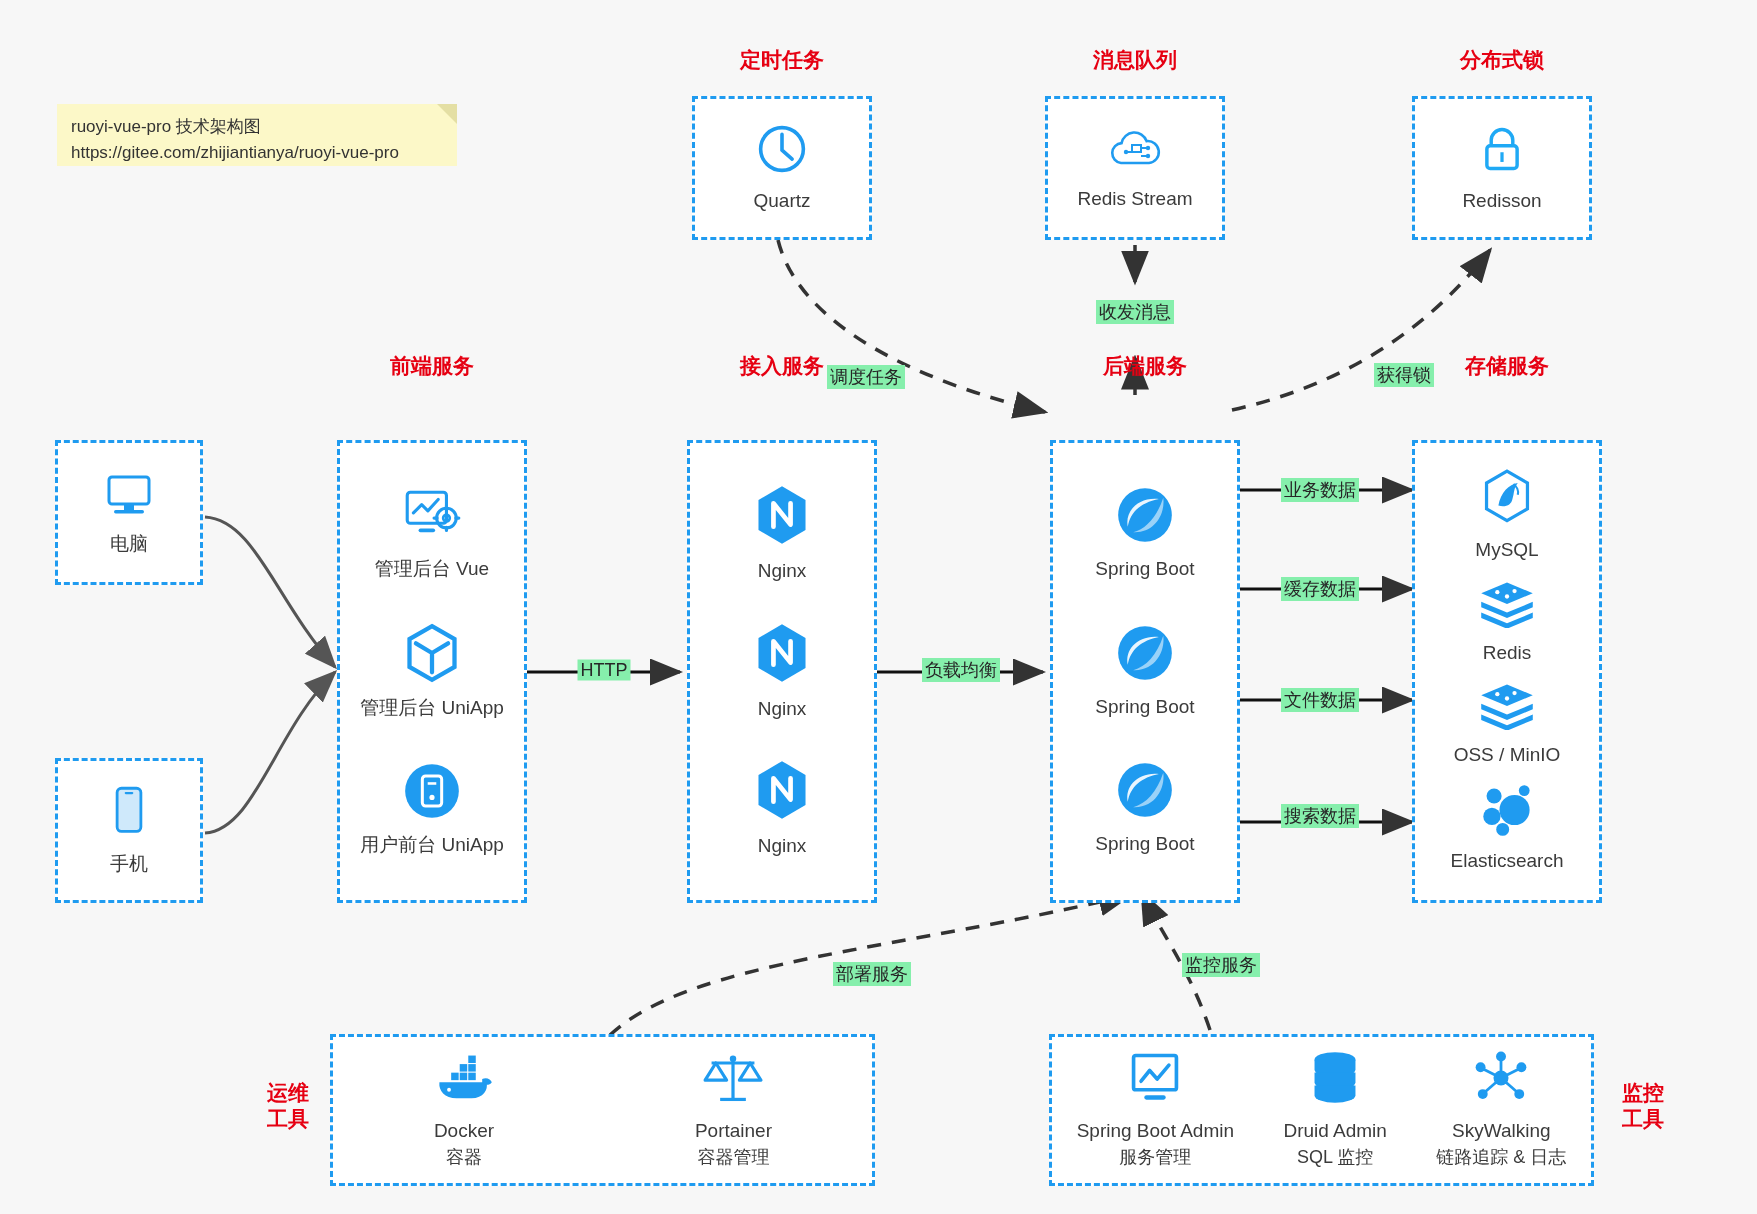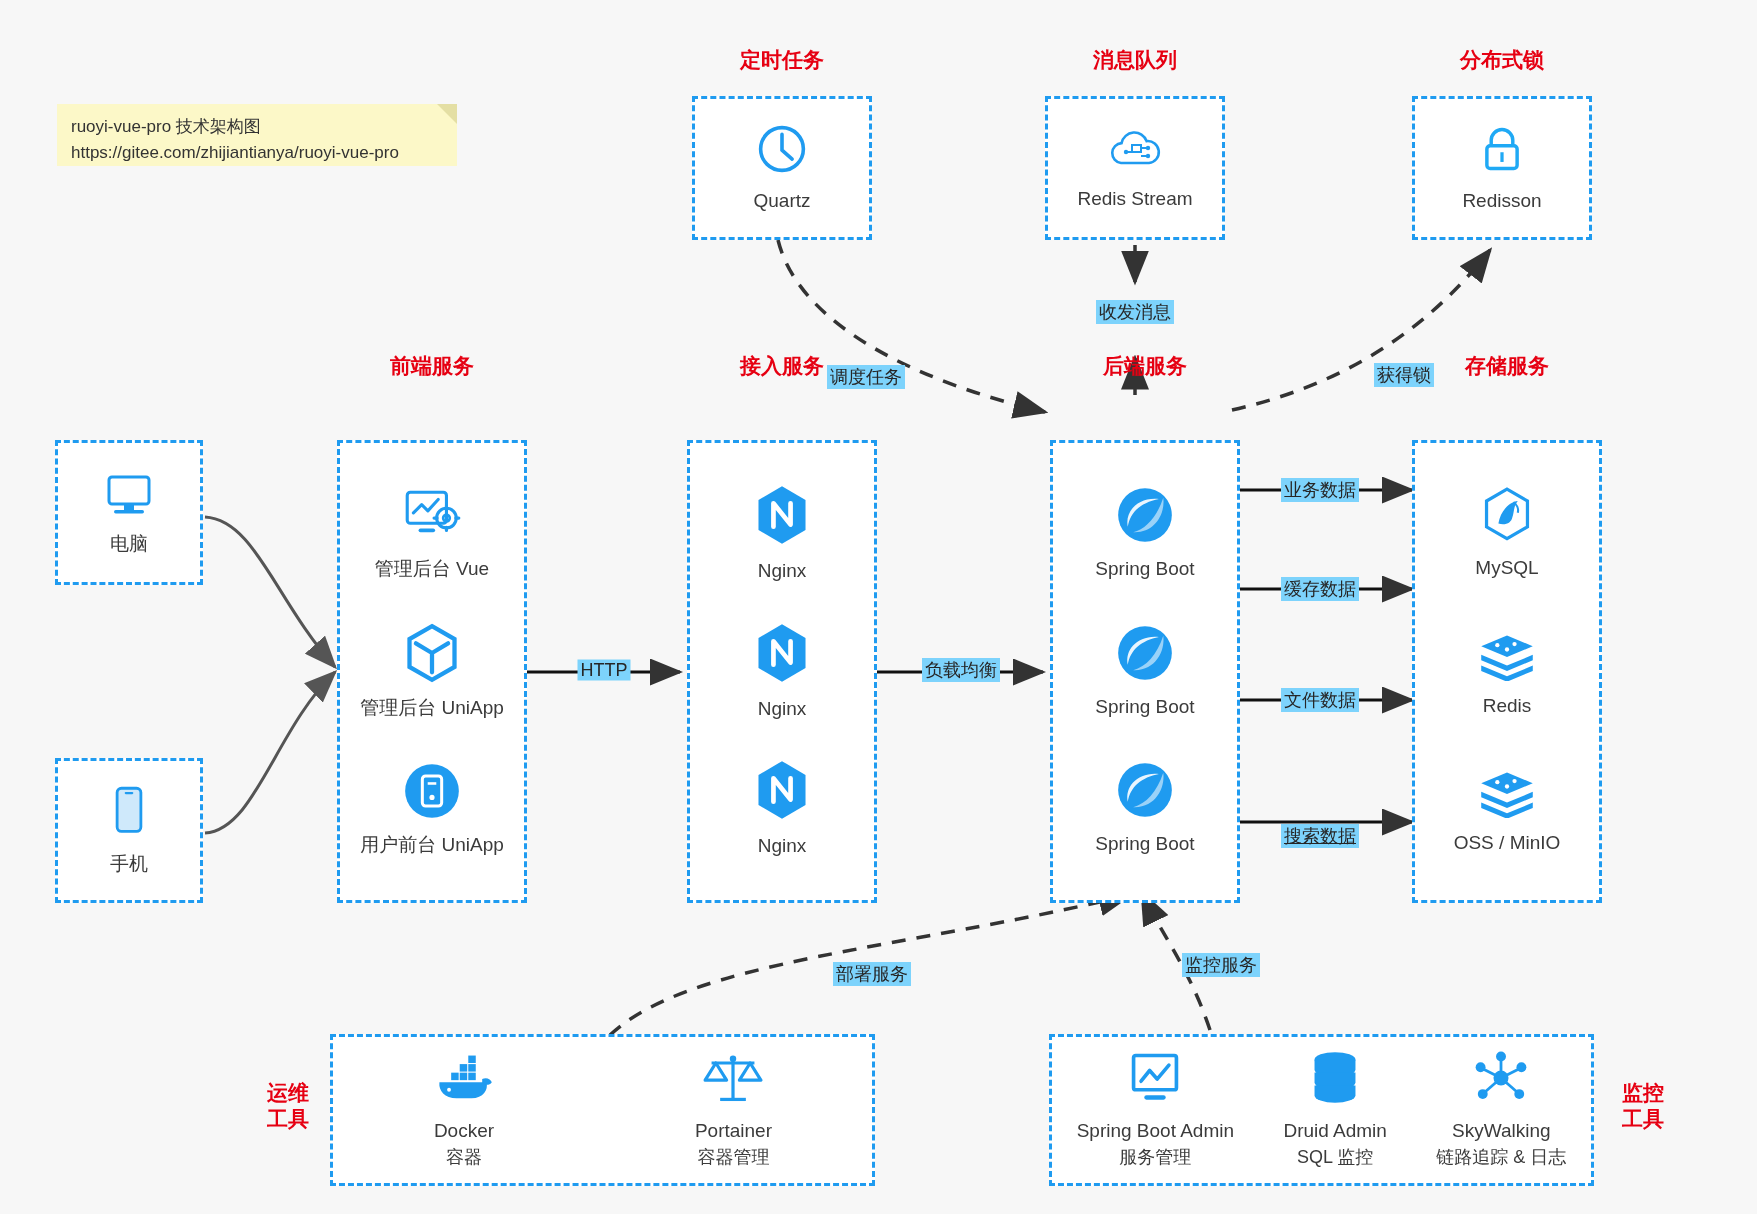--- a/index.html
+++ b/index.html
@@ -56,21 +56,21 @@
   }
   .node .cap{
     margin-top:9px;font-size:19px;color:#3b3b3b;white-space:nowrap;line-height:1.3;
   }
   .node .cap2{font-size:18px;color:#3b3b3b;white-space:nowrap;line-height:1.45;}
   .ico{display:block;}
 
   
   .elabel{
     position:absolute;
-    background:#7dd3fc;
+    background:#86efac;
     font-size:18px;color:#262626;
     padding:0 3px;
     white-space:nowrap;
     transform:translate(-50%,-50%);
     text-align:right;
   }
 </style>
 </head>
 <body>
 
@@ -327,20 +327,32 @@
         <svg width="58" height="48" viewBox="0 0 54 44">
           <path d="M27 2 L51 12 L27 22 L3 12 Z" fill="#1f9bf0"></path>
           <path d="M3 20 L27 30 L51 20 L51 25 L27 35 L3 25 Z" fill="#1f9bf0"></path>
           <path d="M3 30 L27 40 L51 30 L51 35 L27 45 L3 35 Z" fill="#1f9bf0"></path>
           <circle cx="18" cy="11" r="2" fill="#fff"></circle>
             <circle cx="34" cy="10" r="2" fill="#fff"></circle>
           <circle cx="27" cy="15" r="2" fill="#fff"></circle>
         </svg>
       </span>
       <span class="cap">OSS / MinIO</span>
+    </div>
+    <div class="node">
+      <span class="ico">
+        <svg width="56" height="52" viewBox="0 0 52 48">
+          <circle cx="33" cy="24" r="14" fill="#1f9bf0"></circle>
+          <circle cx="14" cy="11" r="7" fill="#1f9bf0"></circle>
+          <circle cx="12" cy="30" r="8" fill="#1f9bf0"></circle>
+          <circle cx="22" cy="42" r="6" fill="#1f9bf0"></circle>
+          <circle cx="42" cy="6" r="5" fill="#1f9bf0"></circle>
+        </svg>
+      </span>
+      <span class="cap">Elasticsearch</span>
     </div>
   </div>
 
   <div class="grouptitle side" style="left:258px;top:1080px;width:60px;">
     <div>运维</div>
     <div>工具</div>
   </div>
   <div class="box row" style="left:330px;top:1034px;width:545px;height:152px;">
     <div class="node">
       <span class="ico">
@@ -429,17 +441,17 @@
   </div>
 
   <div class="elabel" style="left:866px;top:377px;">调度任务</div>
   <div class="elabel" style="left:1135px;top:312px;">收发消息</div>
   <div class="elabel" style="left:1404px;top:375px;">获得锁</div>
   <div class="elabel" style="left:604px;top:670px;">HTTP</div>
   <div class="elabel" style="left:961px;top:670px;">负载均衡</div>
   <div class="elabel" style="left:1320px;top:490px;">业务数据</div>
   <div class="elabel" style="left:1320px;top:589px;">缓存数据</div>
   <div class="elabel" style="left:1320px;top:700px;">文件数据</div>
-  <div class="elabel" style="left:1320px;top:836px;text-decoration:underline;">搜索数据</div>
+  <div class="elabel" style="left:1320px;top:816px;">搜索数据</div>
   <div class="elabel" style="left:872px;top:974px;">部署服务</div>
   <div class="elabel" style="left:1221px;top:965px;">监控服务</div>
 
 </div>
 
 </body></html>

